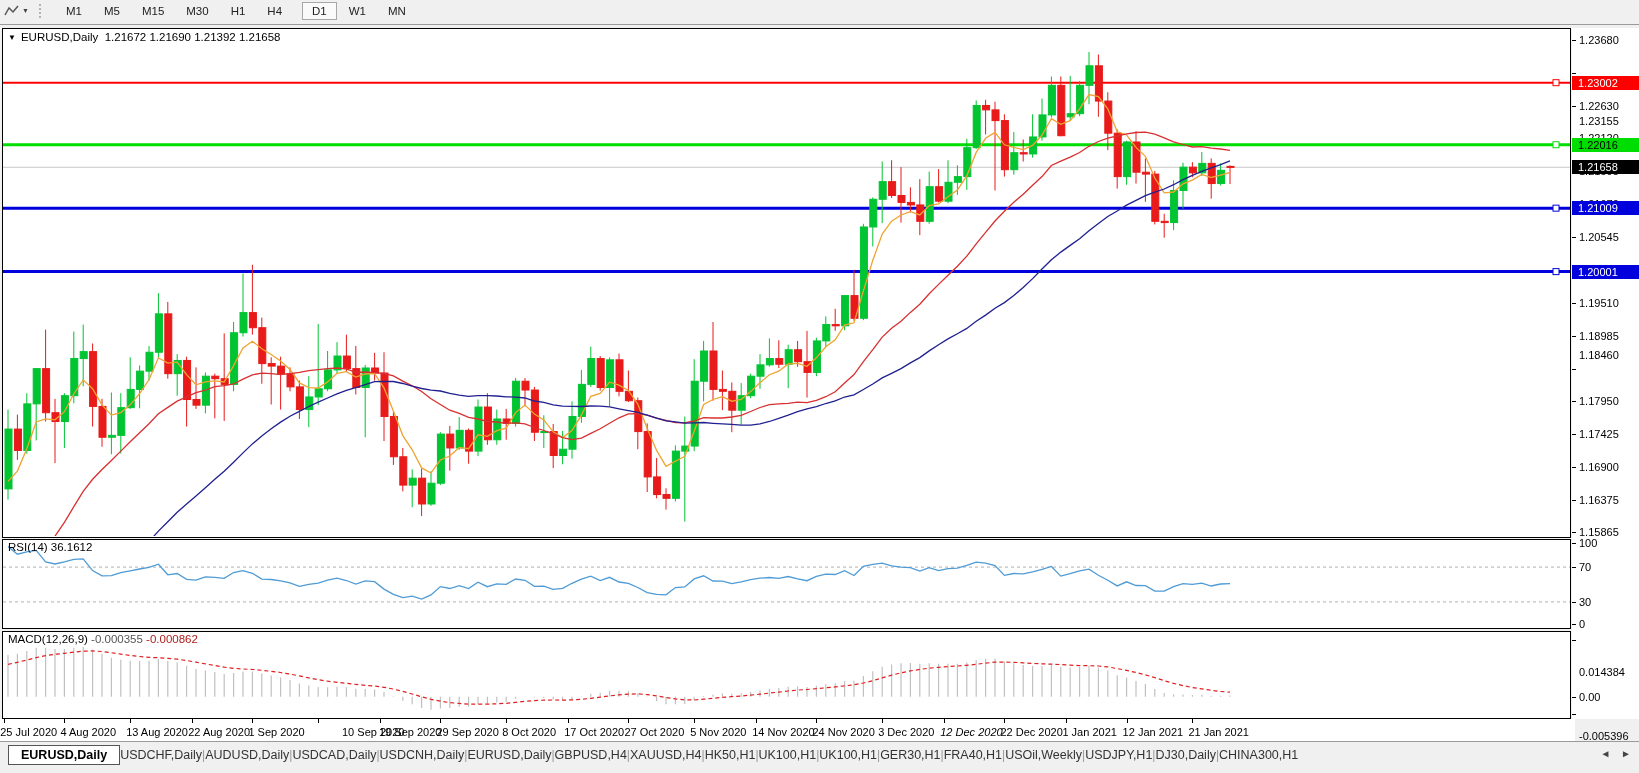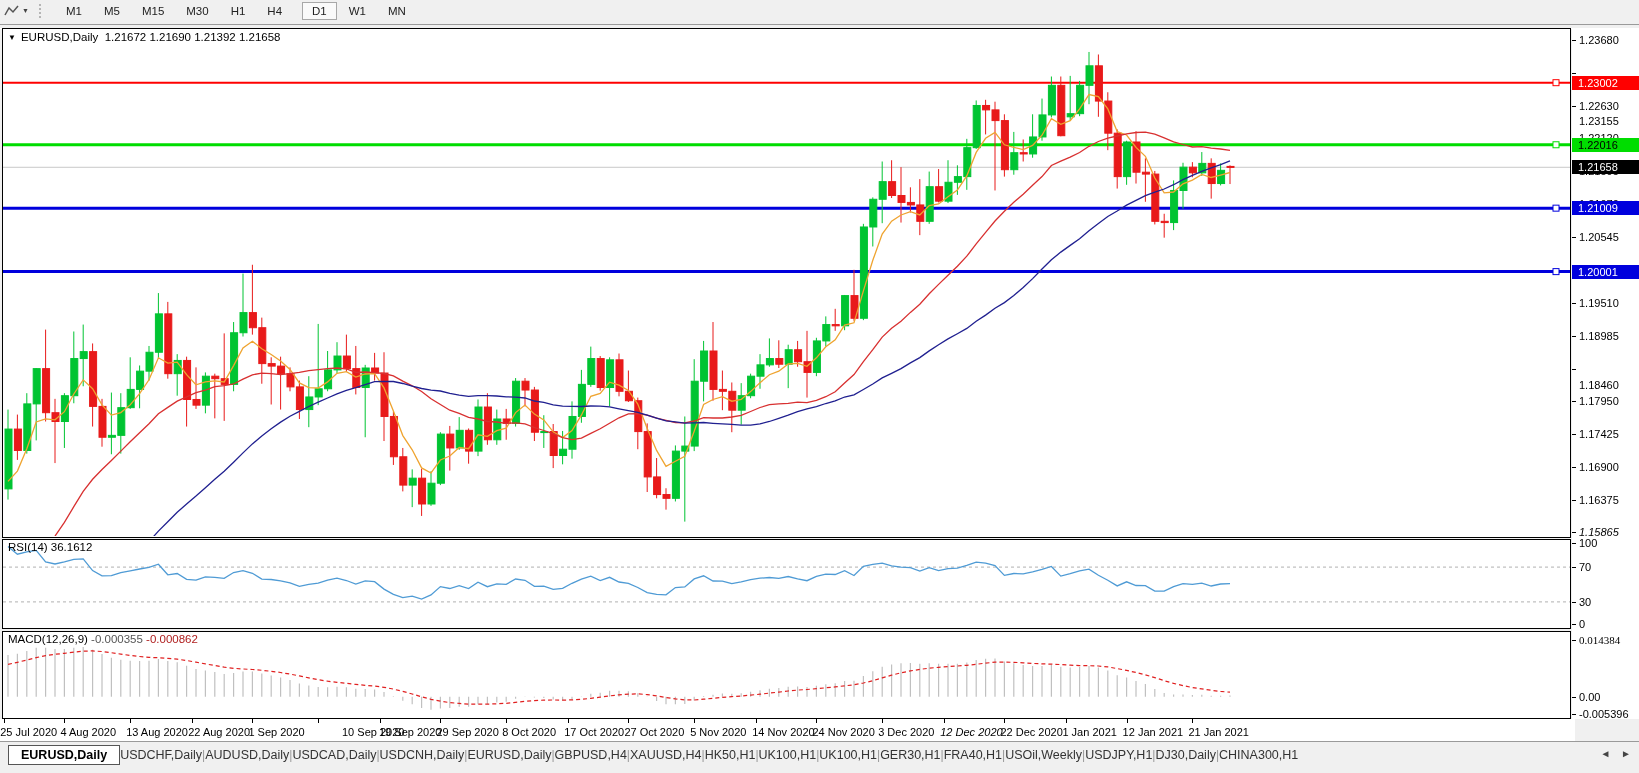--- a/index.html
+++ b/index.html
@@ -527,50 +527,50 @@
       <div class="ptick" style="top: 170.315px;">1.21070</div>
       <div class="ptick-dash" style="top: 209.367px;"></div>
       <div class="ptick" style="top: 203.367px;">1.20545</div>
       <div class="ptick-dash" style="top: 242.418px;"></div>
       <div class="ptick" style="top: 236.418px;">1.20020</div>
       <div class="ptick-dash" style="top: 274.526px;"></div>
       <div class="ptick" style="top: 268.526px;">1.19510</div>
       <div class="ptick-dash" style="top: 307.578px;"></div>
       <div class="ptick" style="top: 301.578px;">1.18985</div>
       <div class="ptick-dash" style="top: 340.63px;"></div>
-      <div class="ptick" style="top: 351px;">1.18460</div>
+      <div class="ptick" style="top: 321px;">1.18460</div>
       <div class="ptick-dash" style="top: 372.737px;"></div>
       <div class="ptick" style="top: 366.737px;">1.17950</div>
       <div class="ptick-dash" style="top: 405.789px;"></div>
       <div class="ptick" style="top: 399.789px;">1.17425</div>
       <div class="ptick-dash" style="top: 438.841px;"></div>
       <div class="ptick" style="top: 432.841px;">1.16900</div>
       <div class="ptick-dash" style="top: 471.893px;"></div>
       <div class="ptick" style="top: 465.893px;">1.16375</div>
       <div class="ptick-dash" style="top: 504px;"></div>
-      <div class="ptick" style="top: 498px; font-style: italic;">1.15865</div>
+      <div class="ptick" style="top: 498px;">1.15865</div>
       <div class="pbox" style="top: 47.6841px; background: rgb(255, 0, 0); color: rgb(255, 255, 255);">1.23002</div>
       <div class="pbox" style="top: 109.759px; background: rgb(0, 221, 0); color: rgb(0, 0, 0);">1.22016</div>
       <div class="pbox" style="top: 173.155px; background: rgb(0, 0, 221); color: rgb(255, 255, 255);">1.21009</div>
       <div class="pbox" style="top: 236.615px; background: rgb(0, 0, 221); color: rgb(255, 255, 255);">1.20001</div>
       <div class="pbox" style="top: 132.297px; background: rgb(0, 0, 0); color: rgb(255, 255, 255);">1.21658</div>
       <div class="ptick-dash" style="top: 515px;"></div>
       <div class="ptick" style="top: 509px;">100</div>
       <div class="ptick-dash" style="top: 539.1px;"></div>
       <div class="ptick" style="top: 533.1px;">70</div>
       <div class="ptick-dash" style="top: 573.9px;"></div>
       <div class="ptick" style="top: 567.9px;">30</div>
       <div class="ptick-dash" style="top: 596px;"></div>
       <div class="ptick" style="top: 590px;">0</div>
       <div class="ptick-dash" style="top: 612px;"></div>
-      <div class="ptick" style="top: 606px; font-family: Liberation Serif, serif;">0.014384</div>
+      <div class="ptick" style="top: 638px;">0.014384</div>
       <div class="ptick-dash" style="top: 668.722px;"></div>
       <div class="ptick" style="top: 662.722px;">0.00</div>
       <div class="ptick-dash" style="top: 686px;"></div>
-      <div class="ptick" style="top: 680px;">-0.005396</div>
+      <div class="ptick" style="top: 702px;">-0.005396</div>
     </div>
 
   <div id="time-axis">
       <div class="dtick" style="left: 4.24px;"></div>
       <div class="dlabel" style="left: 0.24px;">25 Jul 2020</div>
       <div class="dtick" style="left: 64.4px;"></div>
       <div class="dlabel" style="left: 60.4px;">4 Aug 2020</div>
       <div class="dtick" style="left: 130.2px;"></div>
       <div class="dlabel" style="left: 126.2px;">13 Aug 2020</div>
       <div class="dtick" style="left: 192.24px;"></div>

